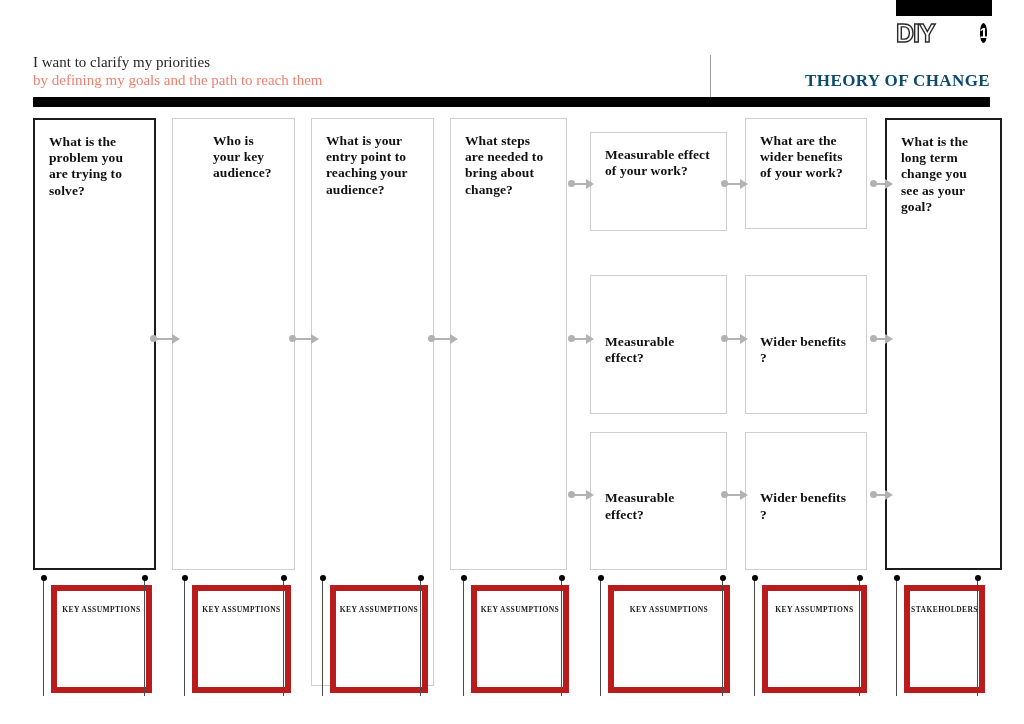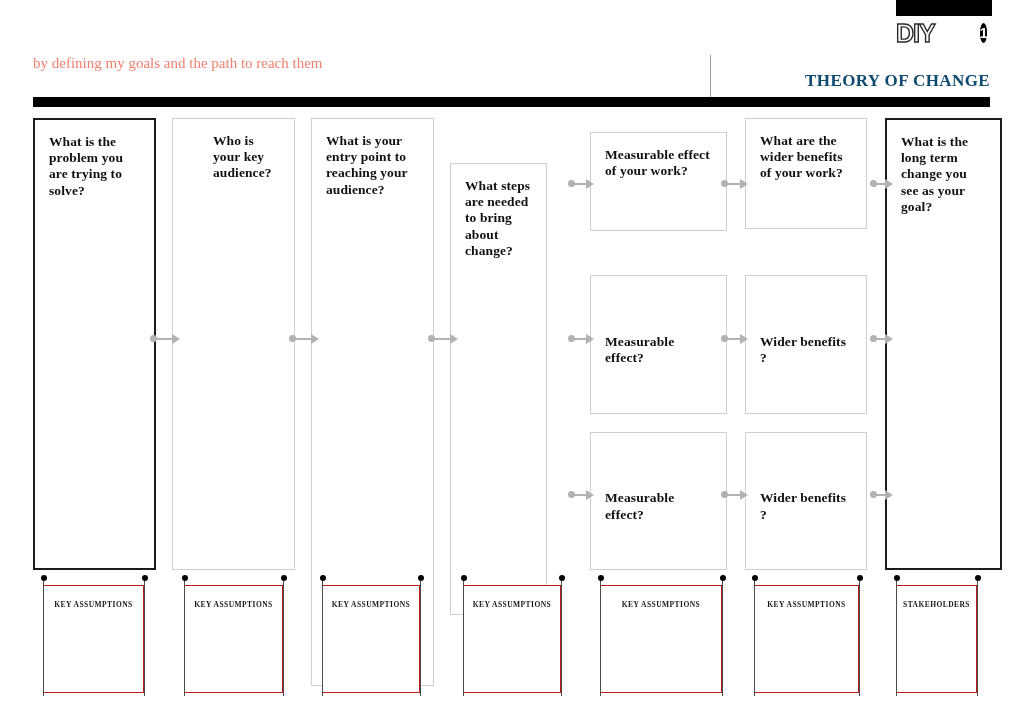--- a/index.html
+++ b/index.html
@@ -180,21 +180,22 @@
     border-top: 5px solid transparent;
     border-bottom: 5px solid transparent;
     border-left: 8px solid #b2b2b2;
   }
 
   
   .note {
     position: absolute;
     box-sizing: border-box;
     background: #ffffff;
-    border: 1px solid #b91c1c;
+    border: 6px solid #b91c1c;
+    margin-left: 8px;
   }
   .note .note-label {
     position: absolute;
     top: 14px;
     left: 0;
     right: 0;
     text-align: center;
     font-size: 7.5px;
     font-weight: bold;
     letter-spacing: 0.45px;
@@ -222,37 +223,38 @@
 <div id="logo-block">
   <div id="logo-bar"></div>
   <div id="logo-wordmark">
     <span class="logo-letters">DIY</span>
     <span class="logo-digit">1</span>
     <span class="logo-digit">0</span>
   </div>
 </div>
 
 <div id="header-left">
+  <div id="header-title">I want to clarify my priorities</div>
   <div id="header-subtitle">by defining my goals and the path to reach them</div>
 </div>
 <div id="header-divider"></div>
 <div id="header-right">THEORY OF CHANGE</div>
 <div id="header-rule"></div>
 
 <div id="board">
     <div class="card primary" style="left: 33px; top: 118px; width: 123px; height: 452px;">
       <div class="card-label">What is the problem you are trying to solve?</div>
     </div>
     <div class="card" style="left: 172px; top: 118px; width: 123px; height: 452px; padding-left: 40px;">
       <div class="card-label">Who is your key audience?</div>
     </div>
     <div class="card" style="left: 311px; top: 118px; width: 123px; height: 568px;">
       <div class="card-label">What is your entry point to reaching your audience?</div>
     </div>
-    <div class="card" style="left: 450px; top: 118px; width: 97px; height: 452px; margin-top: 45px;">
+    <div class="card" style="left: 450px; top: 118px; width: 117px; height: 452px;">
       <div class="card-label">What steps are needed to bring about change?</div>
     </div>
     <div class="card" style="left: 590px; top: 132px; width: 137px; height: 99px;">
       <div class="card-label">Measurable effect of your work?</div>
     </div>
     <div class="card" style="left: 745px; top: 118px; width: 122px; height: 111px;">
       <div class="card-label">What are the wider benefits of your work?</div>
     </div>
     <div class="card primary" style="left: 885px; top: 118px; width: 117px; height: 452px;">
       <div class="card-label">What is the long term change you see as your goal?</div>

